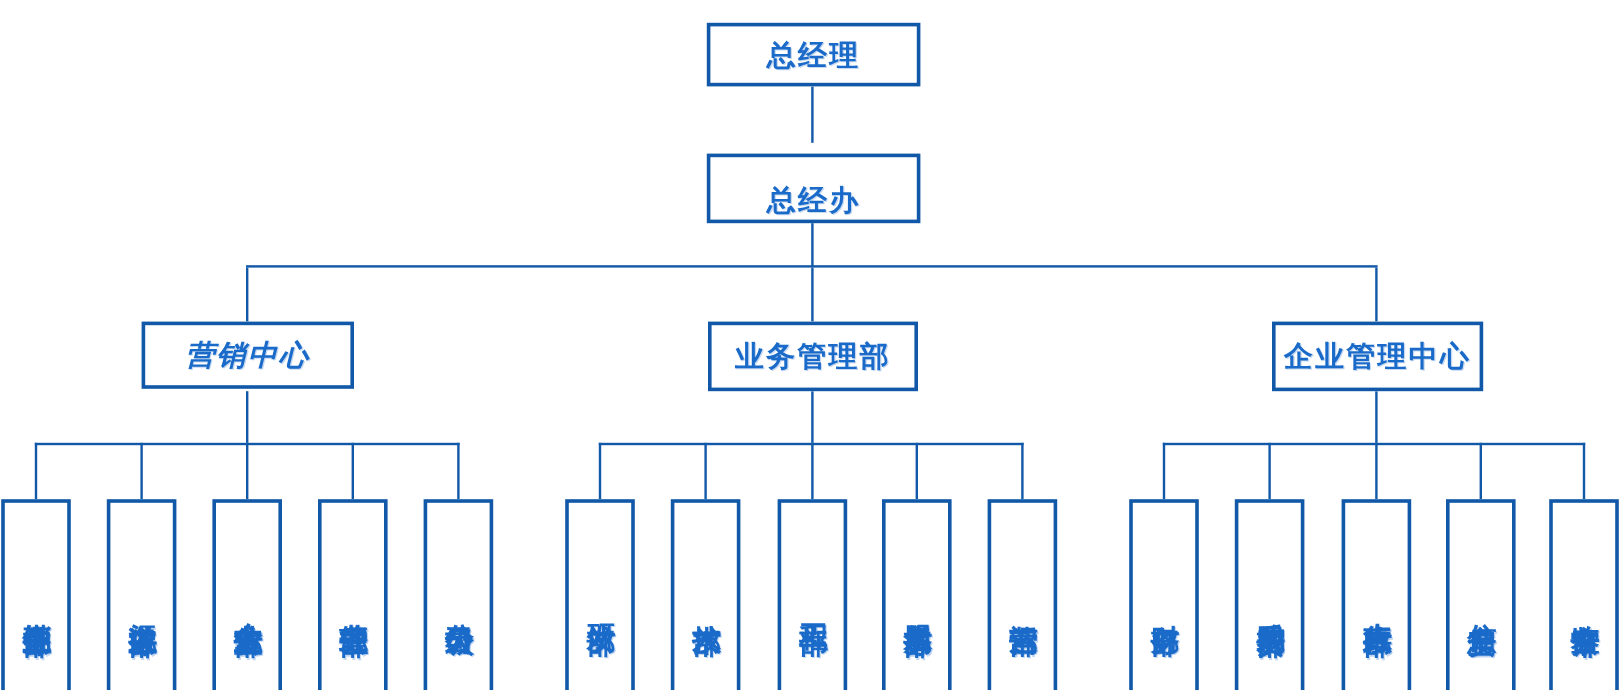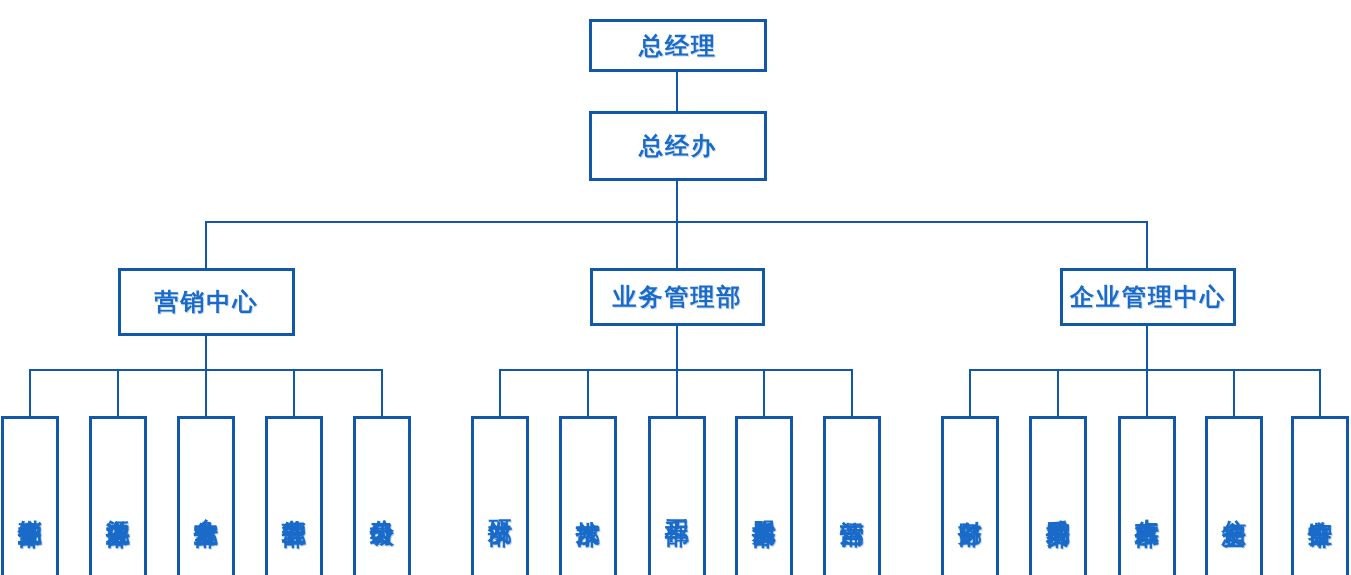--- a/index.html
+++ b/index.html
@@ -34,22 +34,22 @@
     writing-mode:vertical-rl;
     text-orientation:upright;
     letter-spacing:1px;
   }
   .line{
     position:absolute;
     background:var(--connector);
   }
   
   .n-root   {left:589px;top:3px;  width:178px;height:53px;}
-  .n-office {left:589px;top:95px;width:178px;height:70px;}
-  .n-c1{left:118px; top:252px;width:177px;height:68px;}
+  .n-office {left:589px;top:112px;width:178px;height:58px;align-items:flex-end;}
+  .n-c1{left:118px; top:252px;width:177px;height:56px;font-style:italic;}
   .n-c2{left:590px; top:252px;width:175px;height:58px;}
   .n-c3{left:1060px;top:252px;width:176px;height:58px;}
   .leaf{top:400px;width:58px;height:173px;}
   .n-d11{left:1px;}   .n-d12{left:89px;}  .n-d13{left:177px;} .n-d14{left:265px;} .n-d15{left:353px;}
   .n-d21{left:471px;} .n-d22{left:559px;} .n-d23{left:648px;} .n-d24{left:735px;} .n-d25{left:823px;}
   .n-d31{left:941px;} .n-d32{left:1029px;}.n-d33{left:1118px;}.n-d34{left:1205px;}.n-d35{left:1291px;}
 </style>
 </head>
 <body>
 

